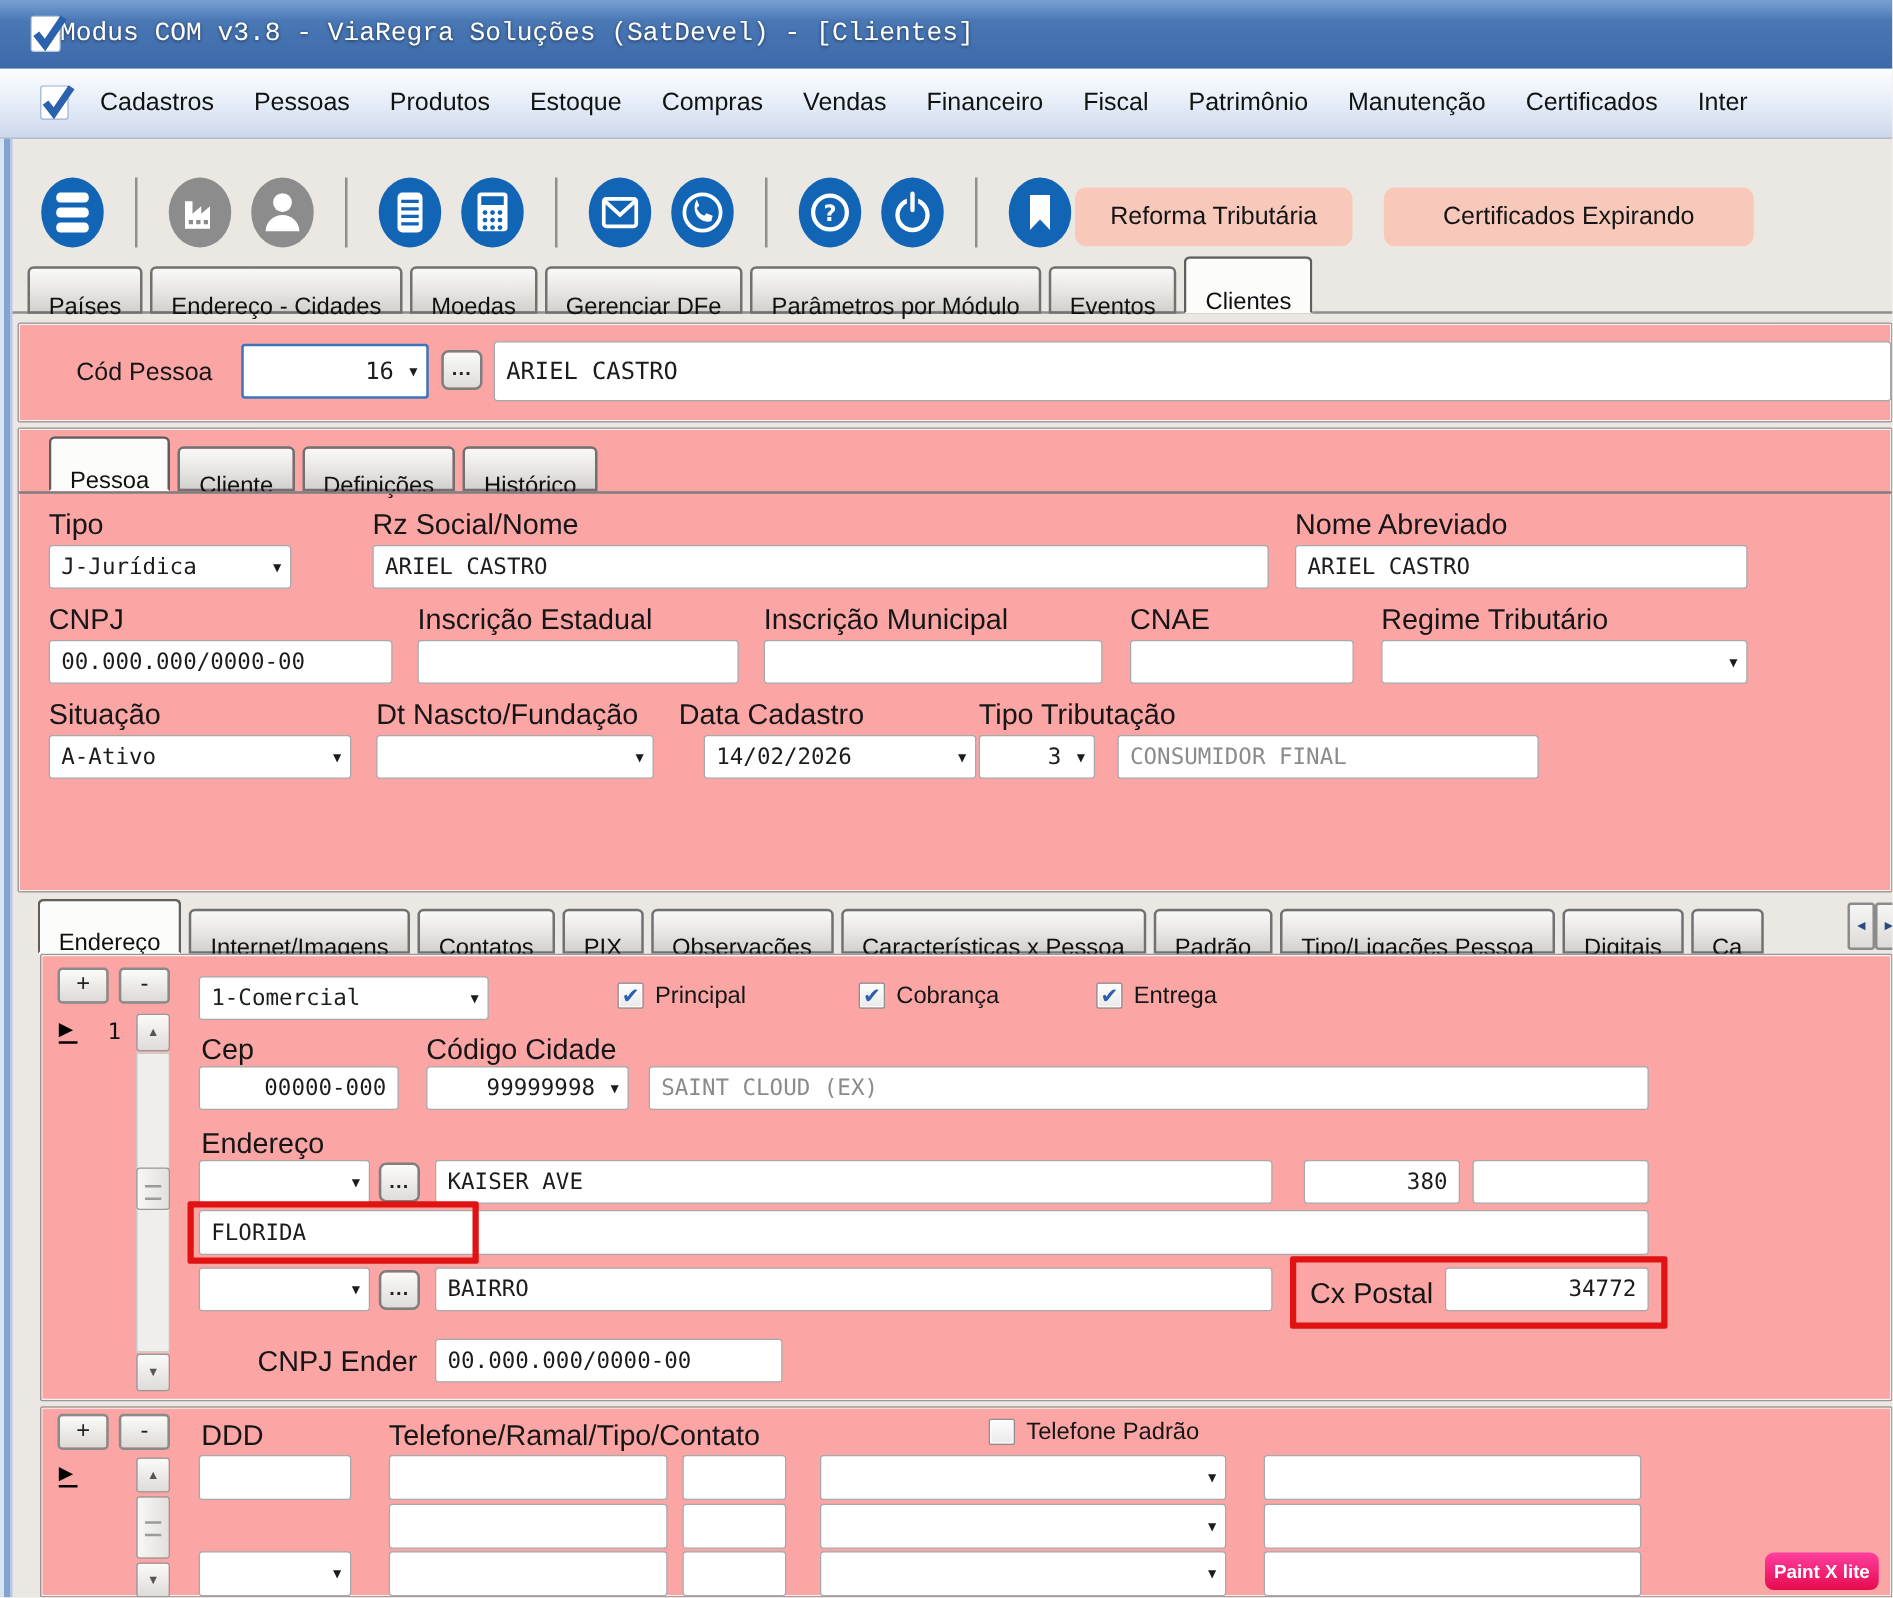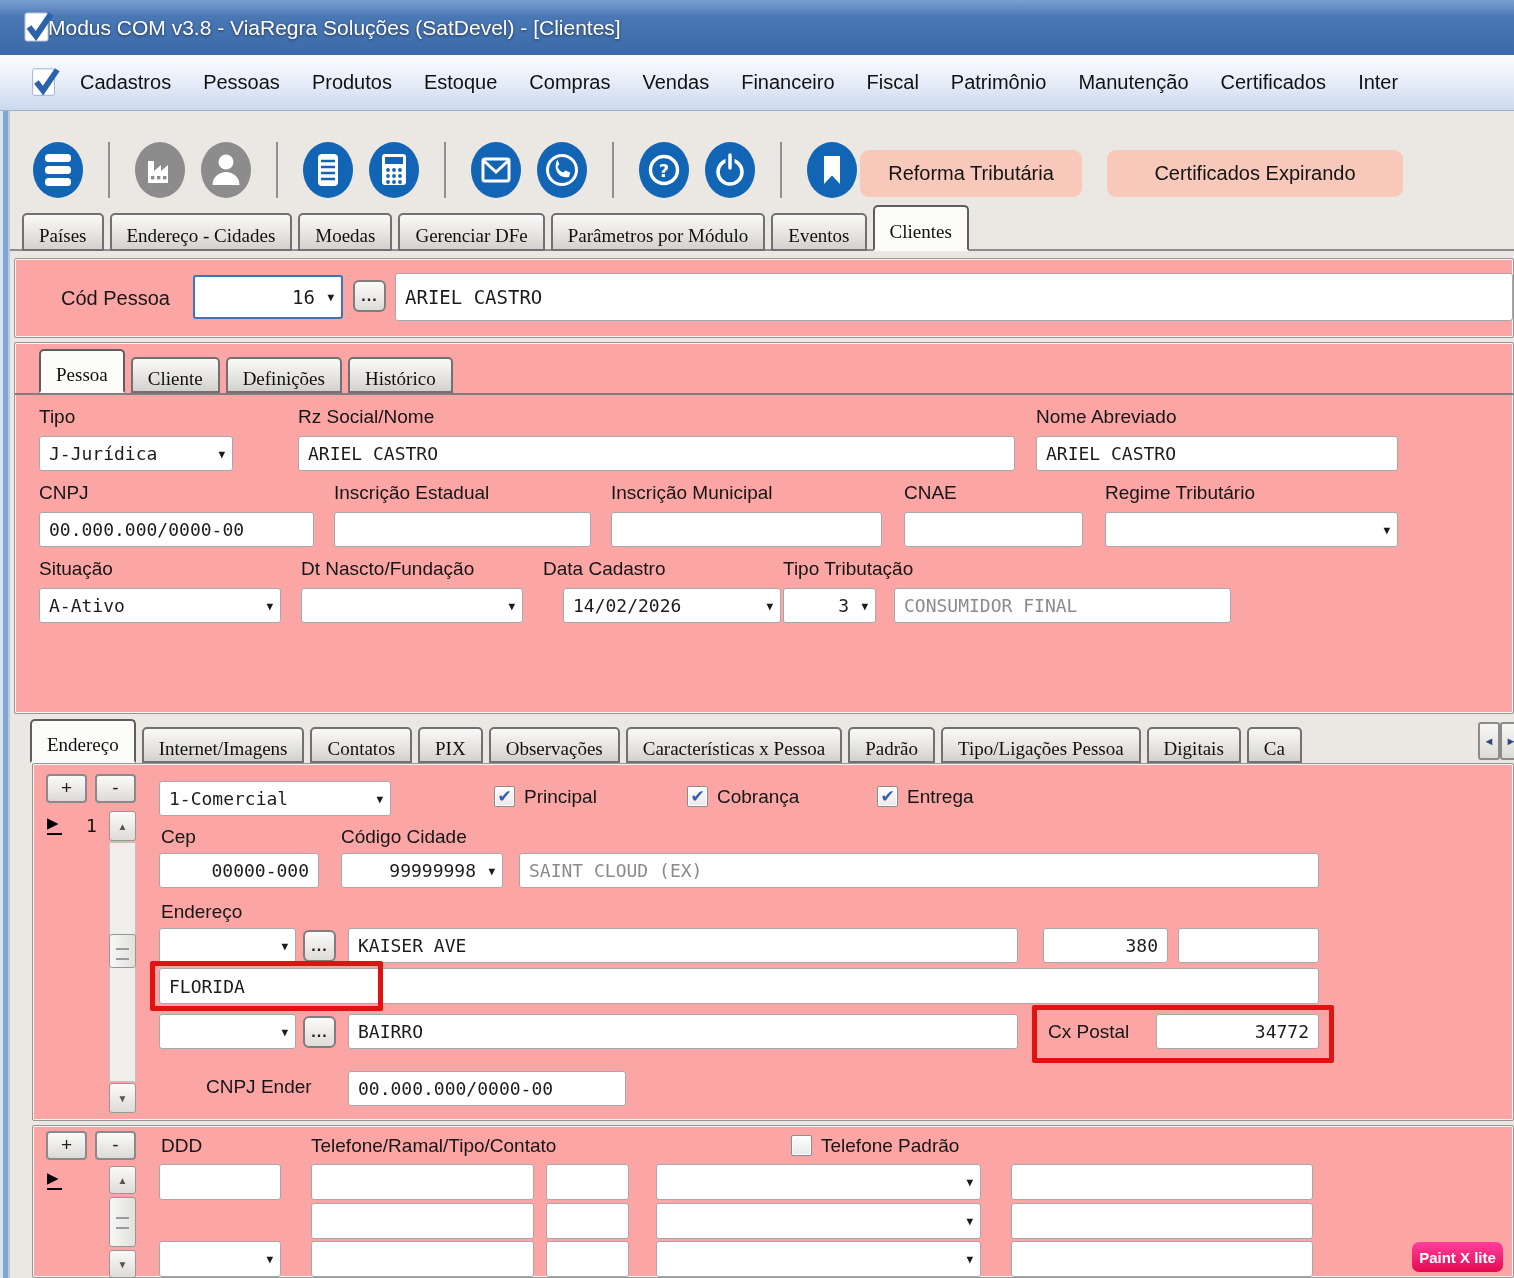--- a/index.html
+++ b/index.html
@@ -5,54 +5,54 @@
   * { box-sizing: border-box; margin: 0; padding: 0; }
   body { background:#fff; font-family:"Liberation Sans",sans-serif; }
   #root { position:relative; width:1514px; height:1278px; overflow:hidden; background:#ebe8e4; }
   .abs { position:absolute; }
 
   
   .titlebar { position:absolute; left:0; top:0; width:1514px; height:55px;
     background:linear-gradient(180deg,#79a0d2 0%,#4a78b5 30%,#3c69a9 70%,#44700%,#3f6cab 100%);
     background:linear-gradient(180deg,#79a0d2 0%,#4a78b5 30%,#3c69a9 100%);
     display:flex; align-items:center; }
-  .title-text { color:#fff; font-size:21px; margin-left:8px; text-shadow:0 1px 3px rgba(0,0,0,.55); white-space:nowrap; }
+  .title-text { color:#fff; font-size:21px; margin-left:8px; text-shadow:0 1px 3px rgba(0,0,0,.55); white-space:nowrap;font-family:Liberation Mono, monospace; }
   .menubar { position:absolute; left:0; top:55px; width:1514px; height:56px;
     background:linear-gradient(180deg,#fcfdfe 0%,#e6edf8 50%,#ccd8ec 100%);
     border-bottom:1px solid #9fb0ca; display:flex; align-items:center; overflow:hidden; }
   .menu-items { display:flex; margin-left:4px; }
   .menu-item { padding:0 16px; font-size:20px; color:#111; white-space:nowrap; cursor:default; }
 
   
   .toolbar-row { position:absolute; left:32px; top:141px; display:flex; align-items:center; gap:14px; }
   .tb-icon { width:52px; height:58px; display:block; }
   .tb-sep { width:2px; height:56px; background:#8f8f8f; margin:0 10px; }
   .tb-dd { font-size:13px; color:#1a1a1a; margin-left:6px; }
   .alert-btn { position:absolute; height:47px; background:#f8c9ba; border:none; border-radius:9px;
     font-family:"Liberation Sans",sans-serif; font-size:20px; color:#141414; }
 
   
   .tabs { position:absolute; display:flex; align-items:flex-end; }
-  .tab { height:38px; line-height:33px; padding:4px 15px; margin-right:6px; white-space:nowrap;
+  .tab { height:38px; line-height:33px; padding:14px 15px; margin-right:6px; white-space:nowrap;
     background:linear-gradient(180deg,#f9f9f8 0%,#e7e5e2 55%,#d3d1cd 100%);
-    border:2px solid #717171; border-radius:5px 5px 0 0; font-size:19px; color:#101010; cursor:default; flex:none;font-family:Liberation Serif, serif; }
+    border:2px solid #717171; border-radius:5px 5px 0 0; font-size:19px; color:#101010; cursor:default; flex:none; }
   .tab.active { height:46px; line-height:42px; background:#fcfcfa; border-color:#5e5e5e; border-bottom-color:#fcfcfa; z-index:3; }
   .tabs-sub .tab { font-size:19px; height:36px; line-height:31px; }
   .tabs-sub .tab.active { height:44px; line-height:40px; }
   .tabspin { position:absolute; left:1478px; top:722px; display:flex; }
   .spinbtn { width:22px; height:38px; background:linear-gradient(#f6f6f5,#dddbd7); border:2px solid #8b8b8b;
     border-radius:3px; font-size:11px; color:#2a4a80; display:flex; align-items:center; justify-content:center; }
 
   
   .panel { position:absolute; background:#fca5a5; border:1px solid #979797; border-radius:2px;
     box-shadow:inset 0 0 0 1px rgba(255,255,255,.85); }
   .hline { position:absolute; background:#7e7e7e; }
 
   
-  .label { position:absolute; font-size:19px; color:#161616; white-space:nowrap; }
+  .label { position:absolute; font-size:23px; color:#161616; white-space:nowrap; }
   .field { position:absolute; background:#fff; border:1px solid #a6a8ac; border-radius:3px;
     font-family:"DejaVu Sans Mono",monospace; font-size:18px; color:#1c1c1c;
     display:flex; align-items:center; padding:0 9px; overflow:hidden; white-space:nowrap; }
   .field.right { justify-content:flex-end; }
   .field.ro { color:#8b8b8b; }
   .field.combo { padding-right:26px; }
   .dd { position:absolute; right:7px; top:50%; transform:translateY(-50%); font-size:11px; color:#1b1b1b; }
   .focusfield { border:2px solid #3c74b9; }
   .dotsbtn { position:absolute; width:33px; height:32px; background:linear-gradient(#fbfbfa,#dedcd8);
     border:2px solid #7e7e7e; border-radius:6px; font-size:16px; font-weight:bold; color:#222;

